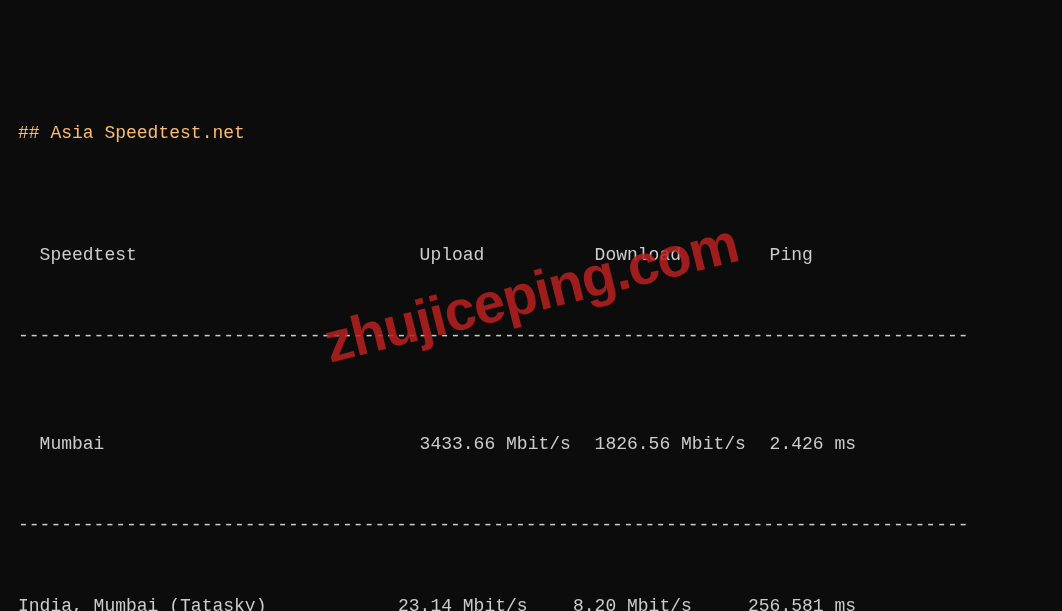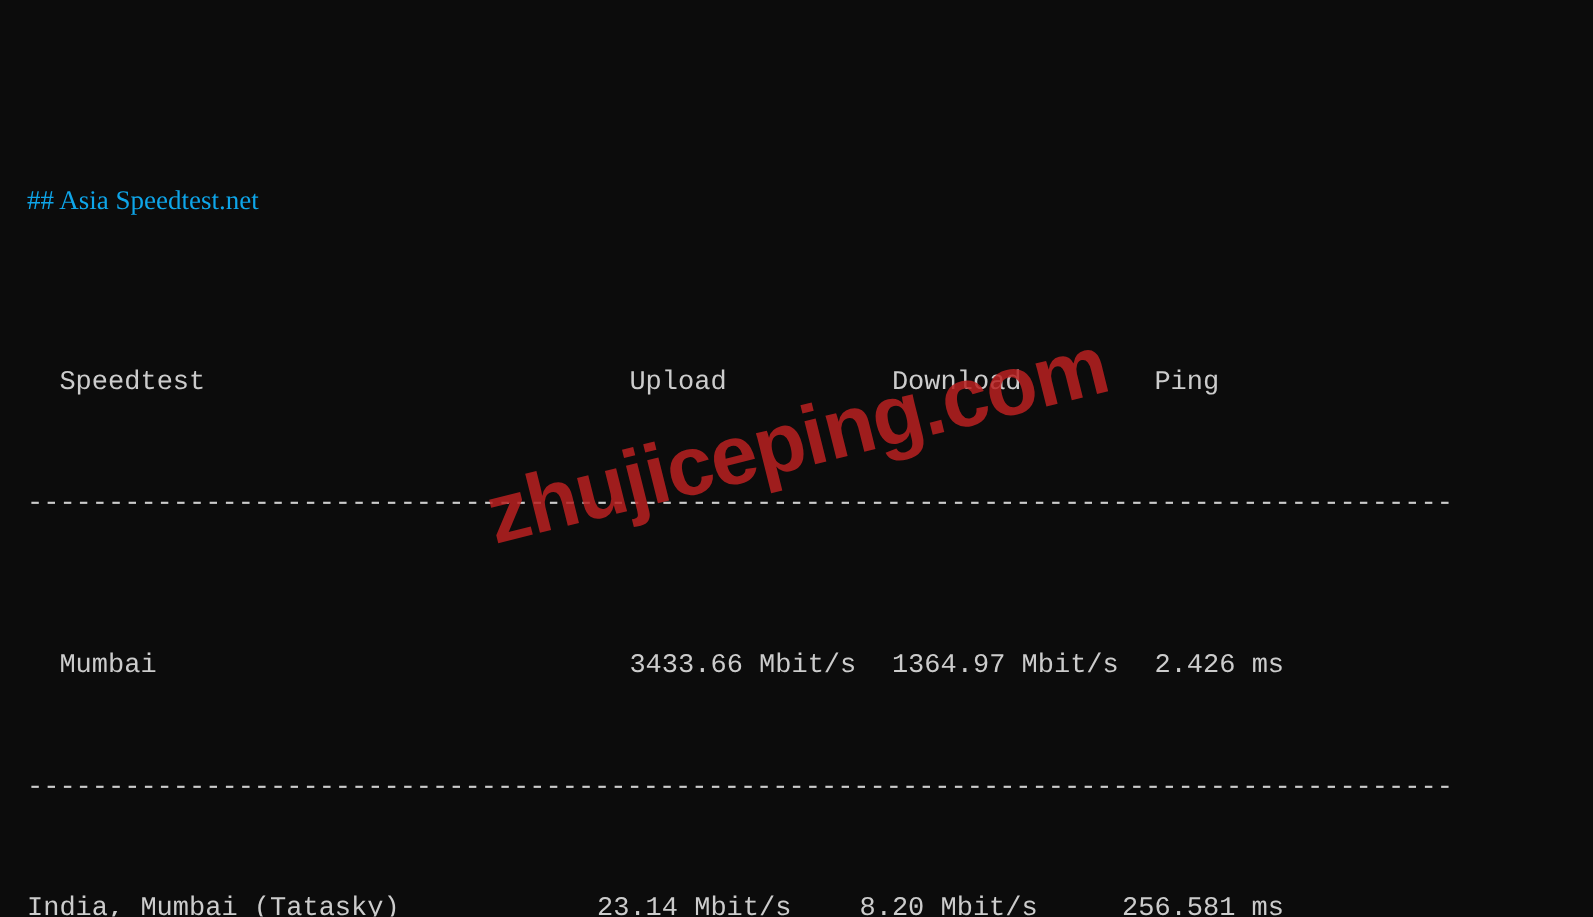--- a/index.html
+++ b/index.html
@@ -14,23 +14,22 @@
       font-size: 18px;
       line-height: 1.5;
       padding: 12px 18px;
       width: 1062px;
       height: 611px;
       overflow: hidden;
       position: relative;
       white-space: pre;
     }
     .header {
-      color: #0ea5e9;
+      color: #fdba74;
       margin-bottom: 14px;
-      font-family: Liberation Serif, serif;
     }
     .row {
       display: block;
     }
     .col-location {
       display: inline-block;
       width: 380px;
     }
     .col-upload {
       display: inline-block;
@@ -75,21 +74,21 @@
 
 <div class="header">## Asia Speedtest.net</div>
 
 <div class="row">
   <span class="col-location">Speedtest</span><span class="col-upload">Upload</span><span class="col-download">Download</span><span class="col-ping">Ping</span>
 </div>
 
 <div class="divider">----------------------------------------------------------------------------------------</div>
 
 <div class="row">
-  <span class="col-location">Mumbai</span><span class="col-upload">3433.66 Mbit/s</span><span class="col-download">1364.97 Mbit/s</span><span class="col-ping">2.426 ms</span>
+  <span class="col-location">Mumbai</span><span class="col-upload">3433.66 Mbit/s</span><span class="col-download">1826.56 Mbit/s</span><span class="col-ping">2.426 ms</span>
 </div>
 
 <div class="divider">----------------------------------------------------------------------------------------</div>
 
 <div id="table-body"><div class="row"><span class="col-location">India, Mumbai (Tatasky)</span><span class="col-upload">23.14 Mbit/s</span><span class="col-download">8.20 Mbit/s</span><span class="col-ping">256.581 ms</span></div></div>
 
 
 
 <div class="watermark">zhujiceping.com</div>
 

